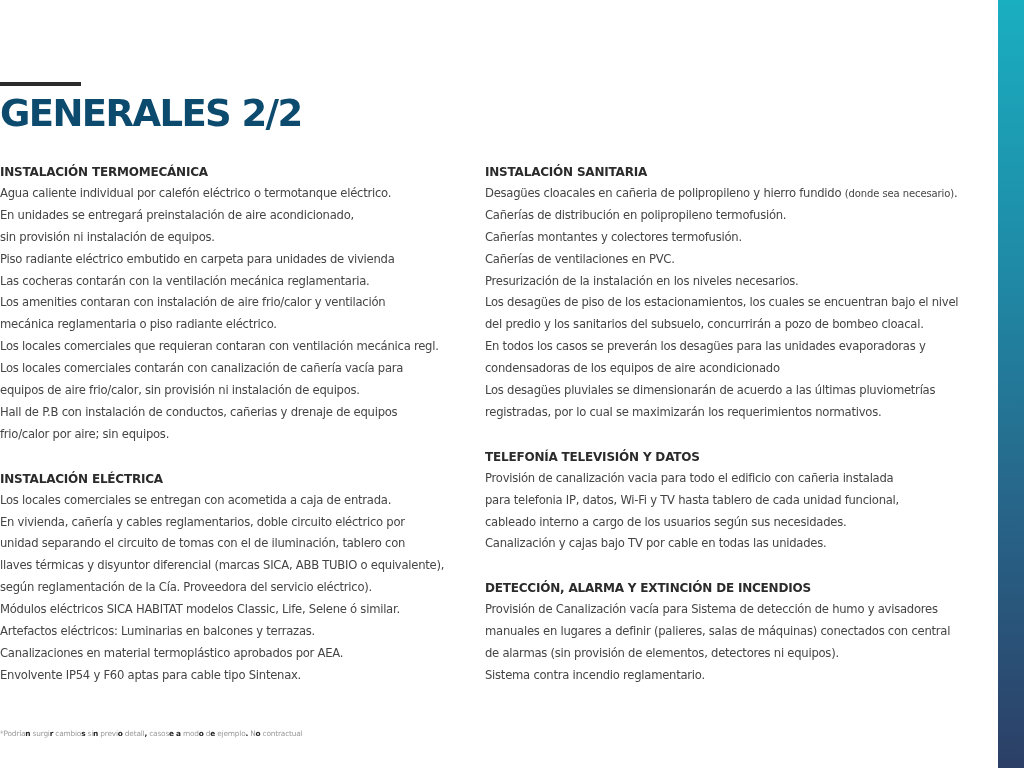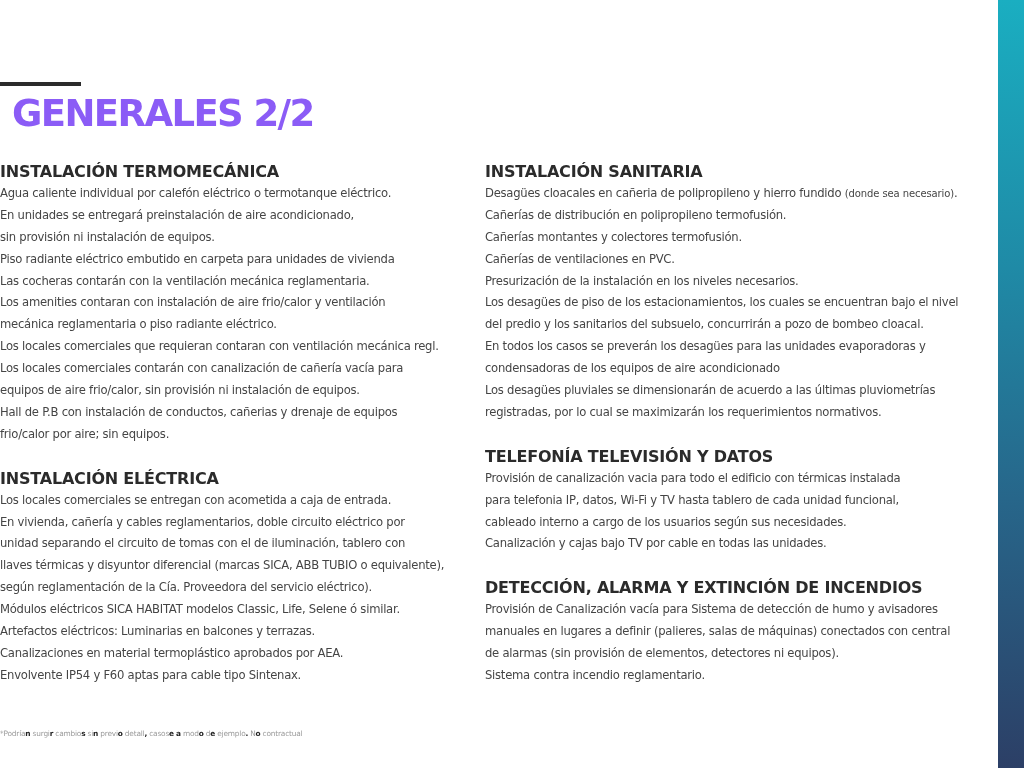--- a/index.html
+++ b/index.html
@@ -17,41 +17,41 @@
     .title-rule {
       position: absolute;
       left: 0;
       top: 82px;
       width: 81px;
       height: 4px;
       background: #2b2b2b;
     }
     .page-title {
       position: absolute;
-      left: 12px;
+      left: 0;
       top: 92px;
       font-family: "DejaVu Sans", sans-serif;
       font-weight: bold;
       font-size: 37px;
       letter-spacing: -1.6px;
-      color: #8b5cf6;
+      color: #0c4a6e;
       line-height: 44px;
       white-space: nowrap;
     }
     .column {
       position: absolute;
       top: 161px;
     }
     .col-left { left: 0; width: 470px; }
     .col-right { left: 485px; width: 500px; }
     .section { margin-bottom: 22px; }
     .section-heading {
       font-family: "DejaVu Sans", sans-serif;
       font-weight: bold;
-      font-size: 16px;
+      font-size: 12px;
       letter-spacing: -0.2px;
       color: #2b2b2b;
       line-height: 22px;
       height: 22px;
       white-space: nowrap;
     }
     .section-line {
       font-family: "DejaVu Sans", sans-serif;
       font-size: 11.6px;
       letter-spacing: -0.25px;
@@ -136,21 +136,21 @@
     <div class="section-line">Los desagües de piso de los estacionamientos, los cuales se encuentran bajo el nivel</div>
     <div class="section-line">del predio y los sanitarios del subsuelo, concurrirán a pozo de bombeo cloacal.</div>
     <div class="section-line">En todos los casos se preverán los desagües para las unidades evaporadoras y</div>
     <div class="section-line">condensadoras de los equipos de aire acondicionado</div>
     <div class="section-line">Los desagües pluviales se dimensionarán de acuerdo a las últimas pluviometrías</div>
     <div class="section-line">registradas, por lo cual se maximizarán los requerimientos normativos.</div>
   </div>
 
   <div class="section">
     <div class="section-heading">TELEFONÍA TELEVISIÓN Y DATOS</div>
-    <div class="section-line">Provisión de canalización vacia para todo el edificio con térmicas instalada</div>
+    <div class="section-line">Provisión de canalización vacia para todo el edificio con cañeria instalada</div>
     <div class="section-line">para telefonia IP, datos, Wi-Fi y TV hasta tablero de cada unidad funcional,</div>
     <div class="section-line">cableado interno a cargo de los usuarios según sus necesidades.</div>
     <div class="section-line">Canalización y cajas bajo TV por cable en todas las unidades.</div>
   </div>
 
   <div class="section">
     <div class="section-heading">DETECCIÓN, ALARMA Y EXTINCIÓN DE INCENDIOS</div>
     <div class="section-line">Provisión de Canalización vacía para Sistema de detección de humo y avisadores</div>
     <div class="section-line">manuales en lugares a definir (palieres, salas de máquinas) conectados con central</div>
     <div class="section-line">de alarmas (sin provisión de elementos, detectores ni equipos).</div>

